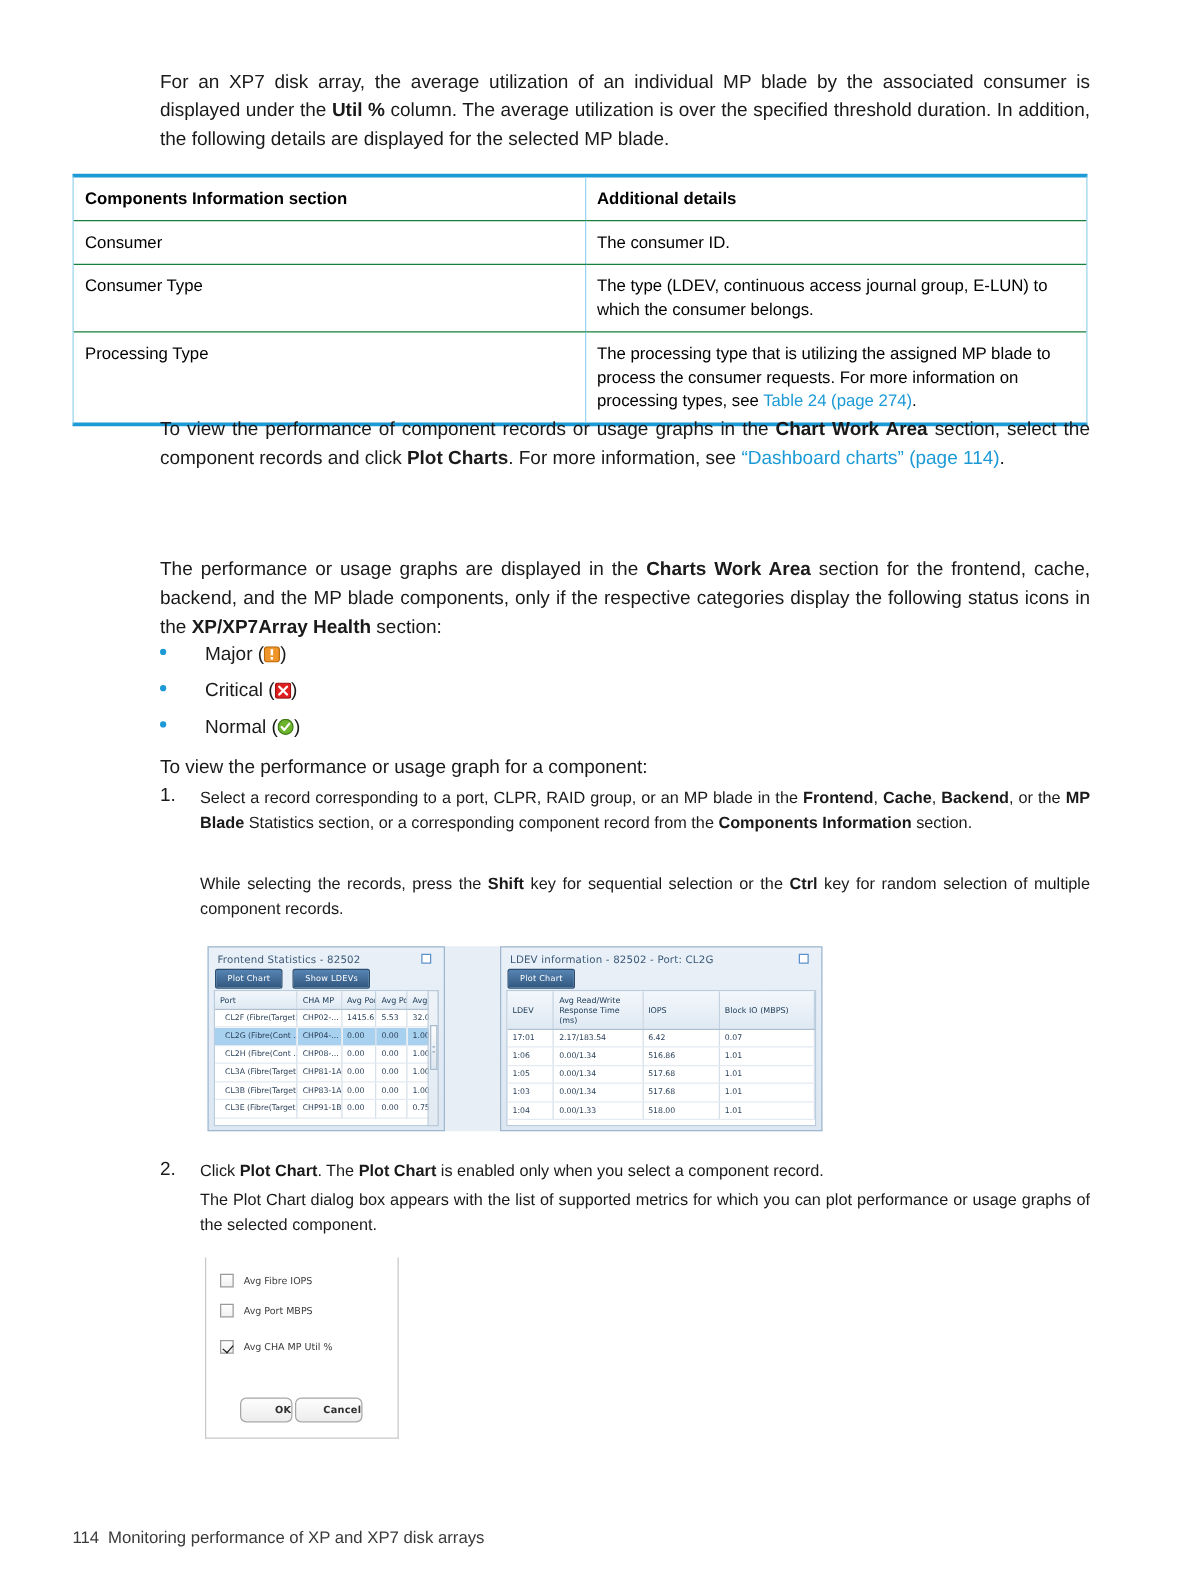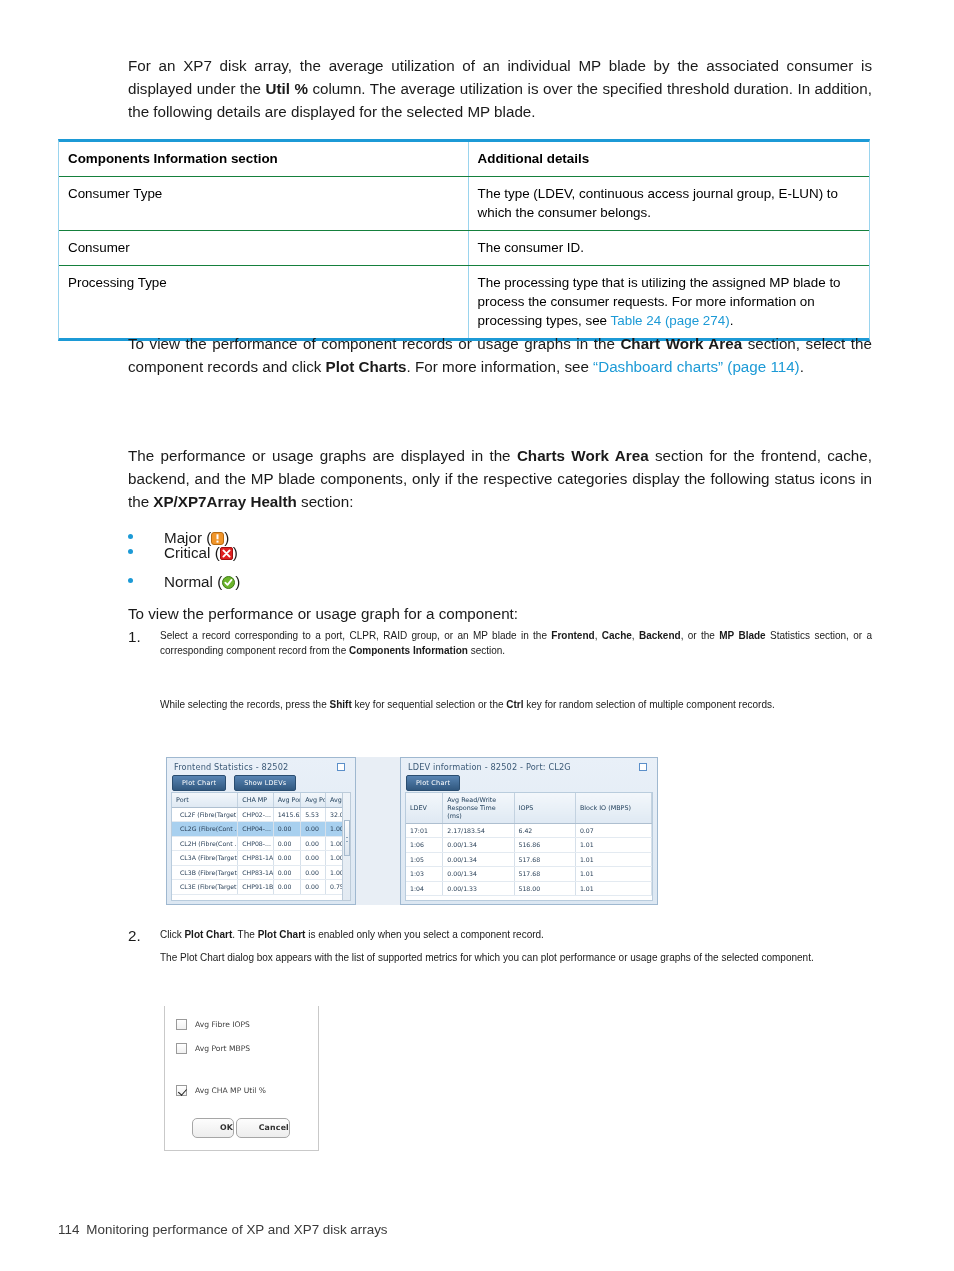--- a/index.html
+++ b/index.html
@@ -107,21 +107,21 @@
   .num {
     position: absolute;
     left: 128px;
     font-size: 15.2px;
     color: #1a1a1a;
   }
   .num-text {
     position: absolute;
     left: 160px;
     width: 712px;
-    font-size: 10px;
+    font-size: 13px;
     line-height: 1.52;
     color: #1a1a1a;
     text-align: justify;
   }
 
   
   .shot {
     position: absolute;
     left: 166px;
     top: 757px;
@@ -330,41 +330,41 @@
   <div class="tbl-wrap">
     <table>
       <thead>
         <tr>
           <th class="col1">Components Information section</th>
           <th>Additional details</th>
         </tr>
       </thead>
       <tbody id="components-tbody">
           <tr>
+            <td class="col1">Consumer</td>
+            <td>The consumer ID.</td>
+          </tr>
+          <tr>
             <td class="col1">Consumer Type</td>
             <td>The type (LDEV, continuous access journal group, E-LUN) to which the consumer belongs.</td>
-          </tr>
-          <tr>
-            <td class="col1">Consumer</td>
-            <td>The consumer ID.</td>
           </tr>
           <tr>
             <td class="col1">Processing Type</td>
             <td>The processing type that is utilizing the assigned MP blade to process the consumer requests. For more information on processing types, see <span class="link">Table 24 (page 274)</span>.</td>
           </tr>
         </tbody>
     </table>
   </div>
 
   <div class="body-text" style="left:128px; top:332px; width:744px;">To view the performance of component records or usage graphs in the <b>Chart Work Area</b> section, select the component records and click <b>Plot Charts</b>. For more information, see <span class="link">“Dashboard charts” (page 114)</span>.</div>
 
 
   <div class="body-text" style="left:128px; top:444px; width:744px;">The performance or usage graphs are displayed in the <b>Charts Work Area</b> section for the frontend, cache, backend, and the MP blade components, only if the respective categories display the following status icons in the <b>XP/XP7Array Health</b> section:</div>
 
-  <div class="bullet-row" style="top:529px;">
+  <div class="bullet-row" style="top:515px;">
     <span class="bullet-dot"></span>
     <span><span>Major</span>&nbsp;(<span class="ico"><svg width="13" height="13" viewBox="0 0 13 13">
             <rect x="0.5" y="0.5" width="12" height="12" rx="2.5" ry="2.5" fill="#f0952a" stroke="#b96b10" stroke-width="1"></rect>
             <rect x="5.5" y="2.3" width="2" height="5" fill="#ffffff"></rect>
             <rect x="5.5" y="8.6" width="2" height="2" fill="#ffffff"></rect>
           </svg></span>)</span>
   </div>
   <div class="bullet-row" style="top:544px;">
     <span class="bullet-dot"></span>
     <span><span>Critical</span>&nbsp;(<span class="ico"><svg width="13" height="13" viewBox="0 0 13 13">
@@ -529,21 +529,21 @@
 
   <div class="dlg">
     <div class="dlg-row" style="top:13px;">
       <span class="cb"></span>
       <span>Avg Fibre IOPS</span>
     </div>
     <div class="dlg-row" style="top:37px;">
       <span class="cb"></span>
       <span>Avg Port MBPS</span>
     </div>
-    <div class="dlg-row" style="top:79px;">
+    <div class="dlg-row" style="top:66px;">
       <span class="cb checked"></span>
       <span>Avg CHA MP Util %</span>
     </div>
     <div class="dlg-btn" id="btn-ok">OK</div>
     <div class="dlg-btn" id="btn-cancel">Cancel</div>
   </div>
 
   <div class="footer">
     <span>114</span>
     <span>Monitoring performance of XP and XP7 disk arrays</span>

